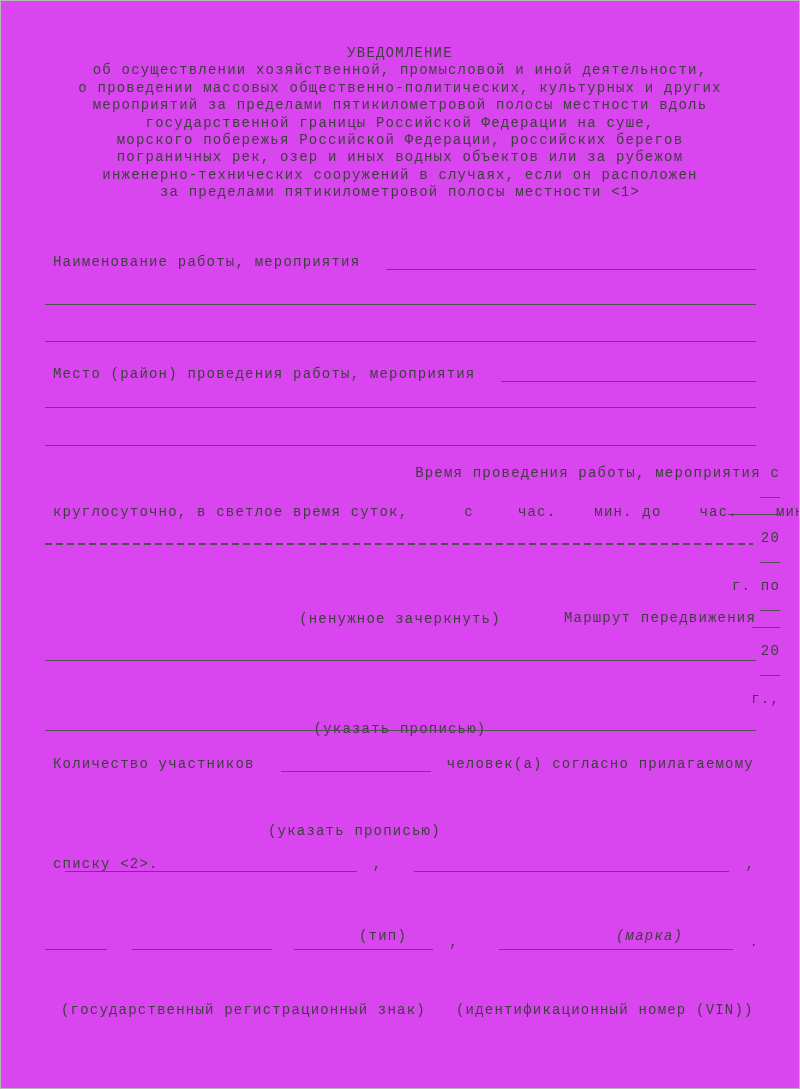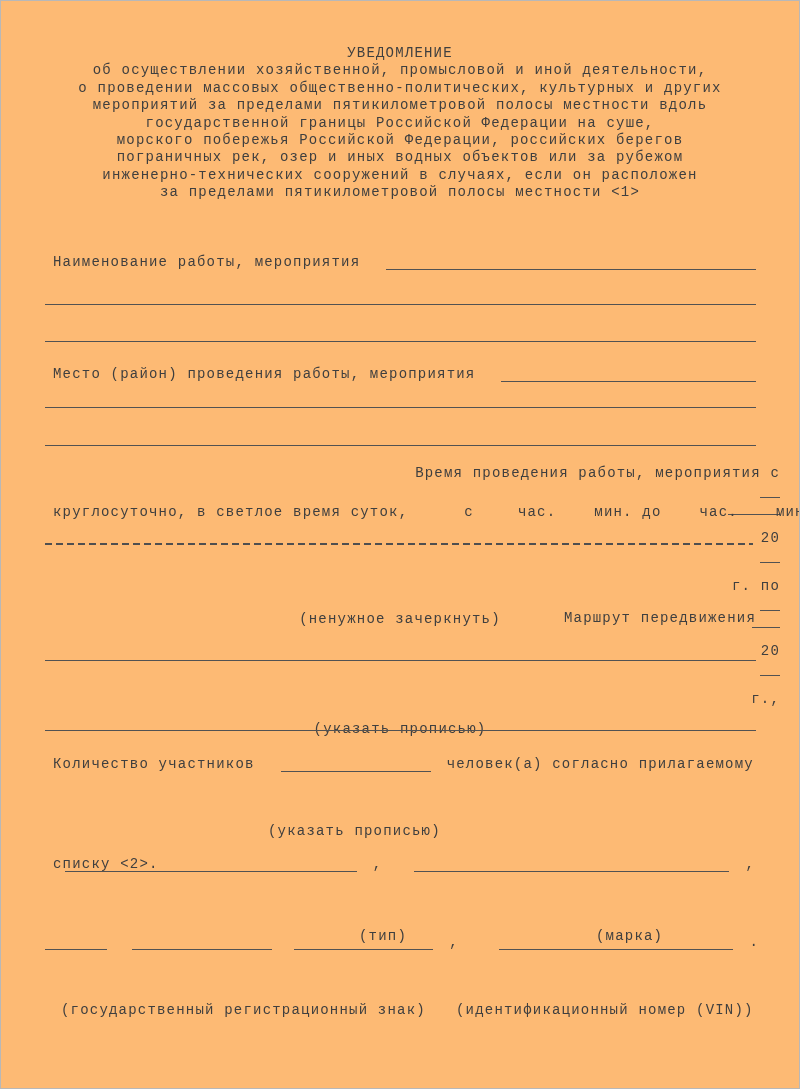--- a/index.html
+++ b/index.html
@@ -1,20 +1,20 @@
 <!DOCTYPE html>
 <html><head>
 <meta charset="utf-8">
 <style>
   html,body{margin:0;padding:0;background:#e8e8e8;}
   .page{
     position:relative;
     width:800px;height:1089px;
     margin:0 auto;
-    background:#fdba74;
+    background:#d946ef;
     border:1px solid #b8b8b8;
     box-sizing:border-box;
     font-family:"Liberation Mono","DejaVu Sans Mono",monospace;
     font-size:14px;
     letter-spacing:1.2px;
     color:#3f3f3f;
     overflow:hidden;
   }
   .titleblock{
     position:absolute;top:44px;left:20px;right:20px;
@@ -115,21 +115,21 @@
   <div class="caption" style="top:820px;left:52px;">списку &lt;2&gt;.</div>
 
   <div class="row" style="top:852px;left:52px;right:44px;">
     <span class="blank" style="flex:1 1 0;margin-left:12px;"></span>
     <span class="lbl">,</span>
     <span class="blank" style="flex:1.08 1 0;margin-left:16px;"></span>
     <span class="lbl">,</span>
   </div>
 
   <div class="caption" style="top:892px;left:358px;">(тип)</div>
-  <div class="caption" style="top:892px;left:595px;">(марка)</div>
+  <div class="caption" style="top:892px;left:615px;font-style:italic;">(марка)</div>
 
   <div class="row" style="top:930px;left:44px;right:40px;">
     <span class="blank" style="width:62px;"></span>
     <span class="blank" style="flex:1 1 0;margin-left:9px;"></span>
     <span class="blank" style="flex:1 1 0;margin-left:6px;"></span>
     <span class="lbl">,</span>
     <span class="blank" style="flex:1.68 1 0;margin-left:24px;"></span>
     <span class="lbl">.</span>
   </div>
 

